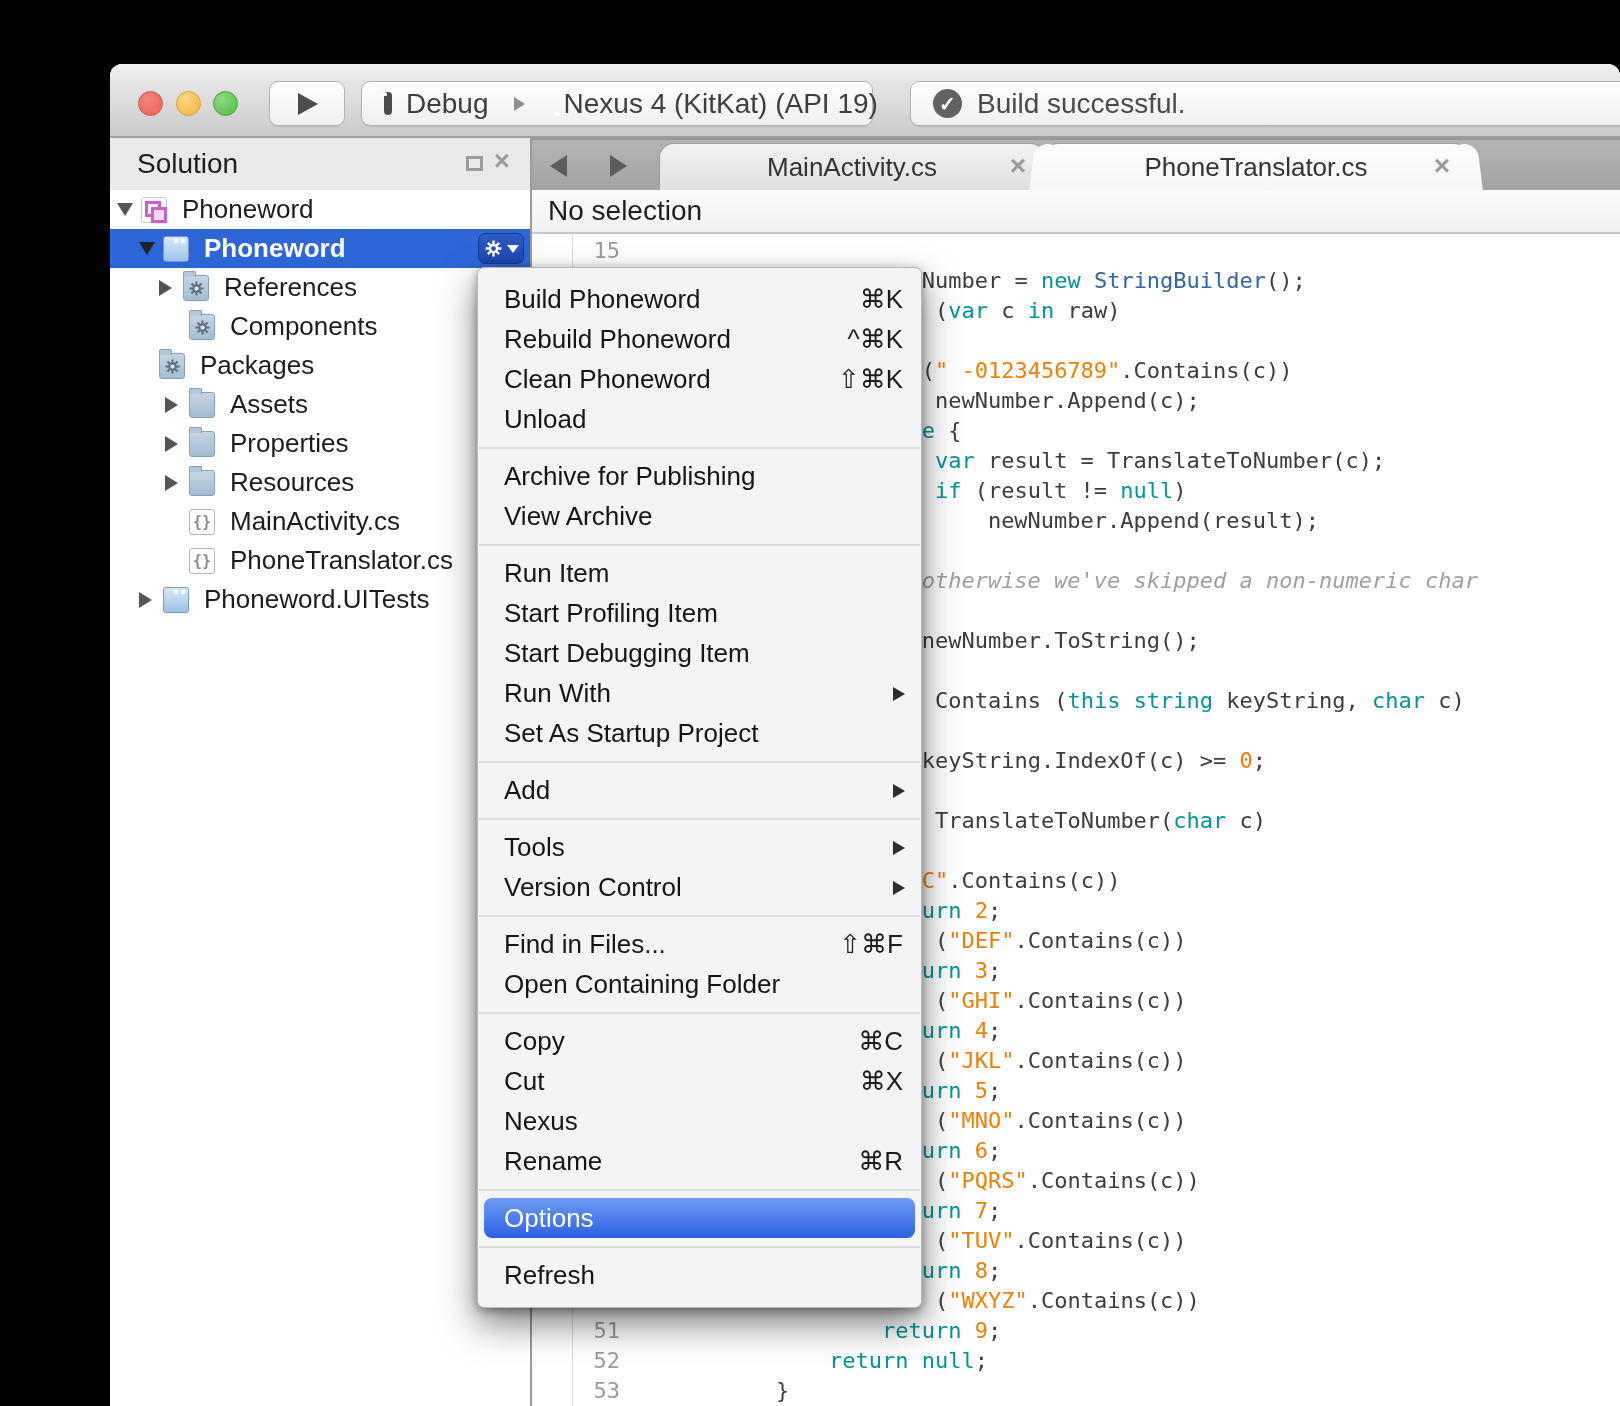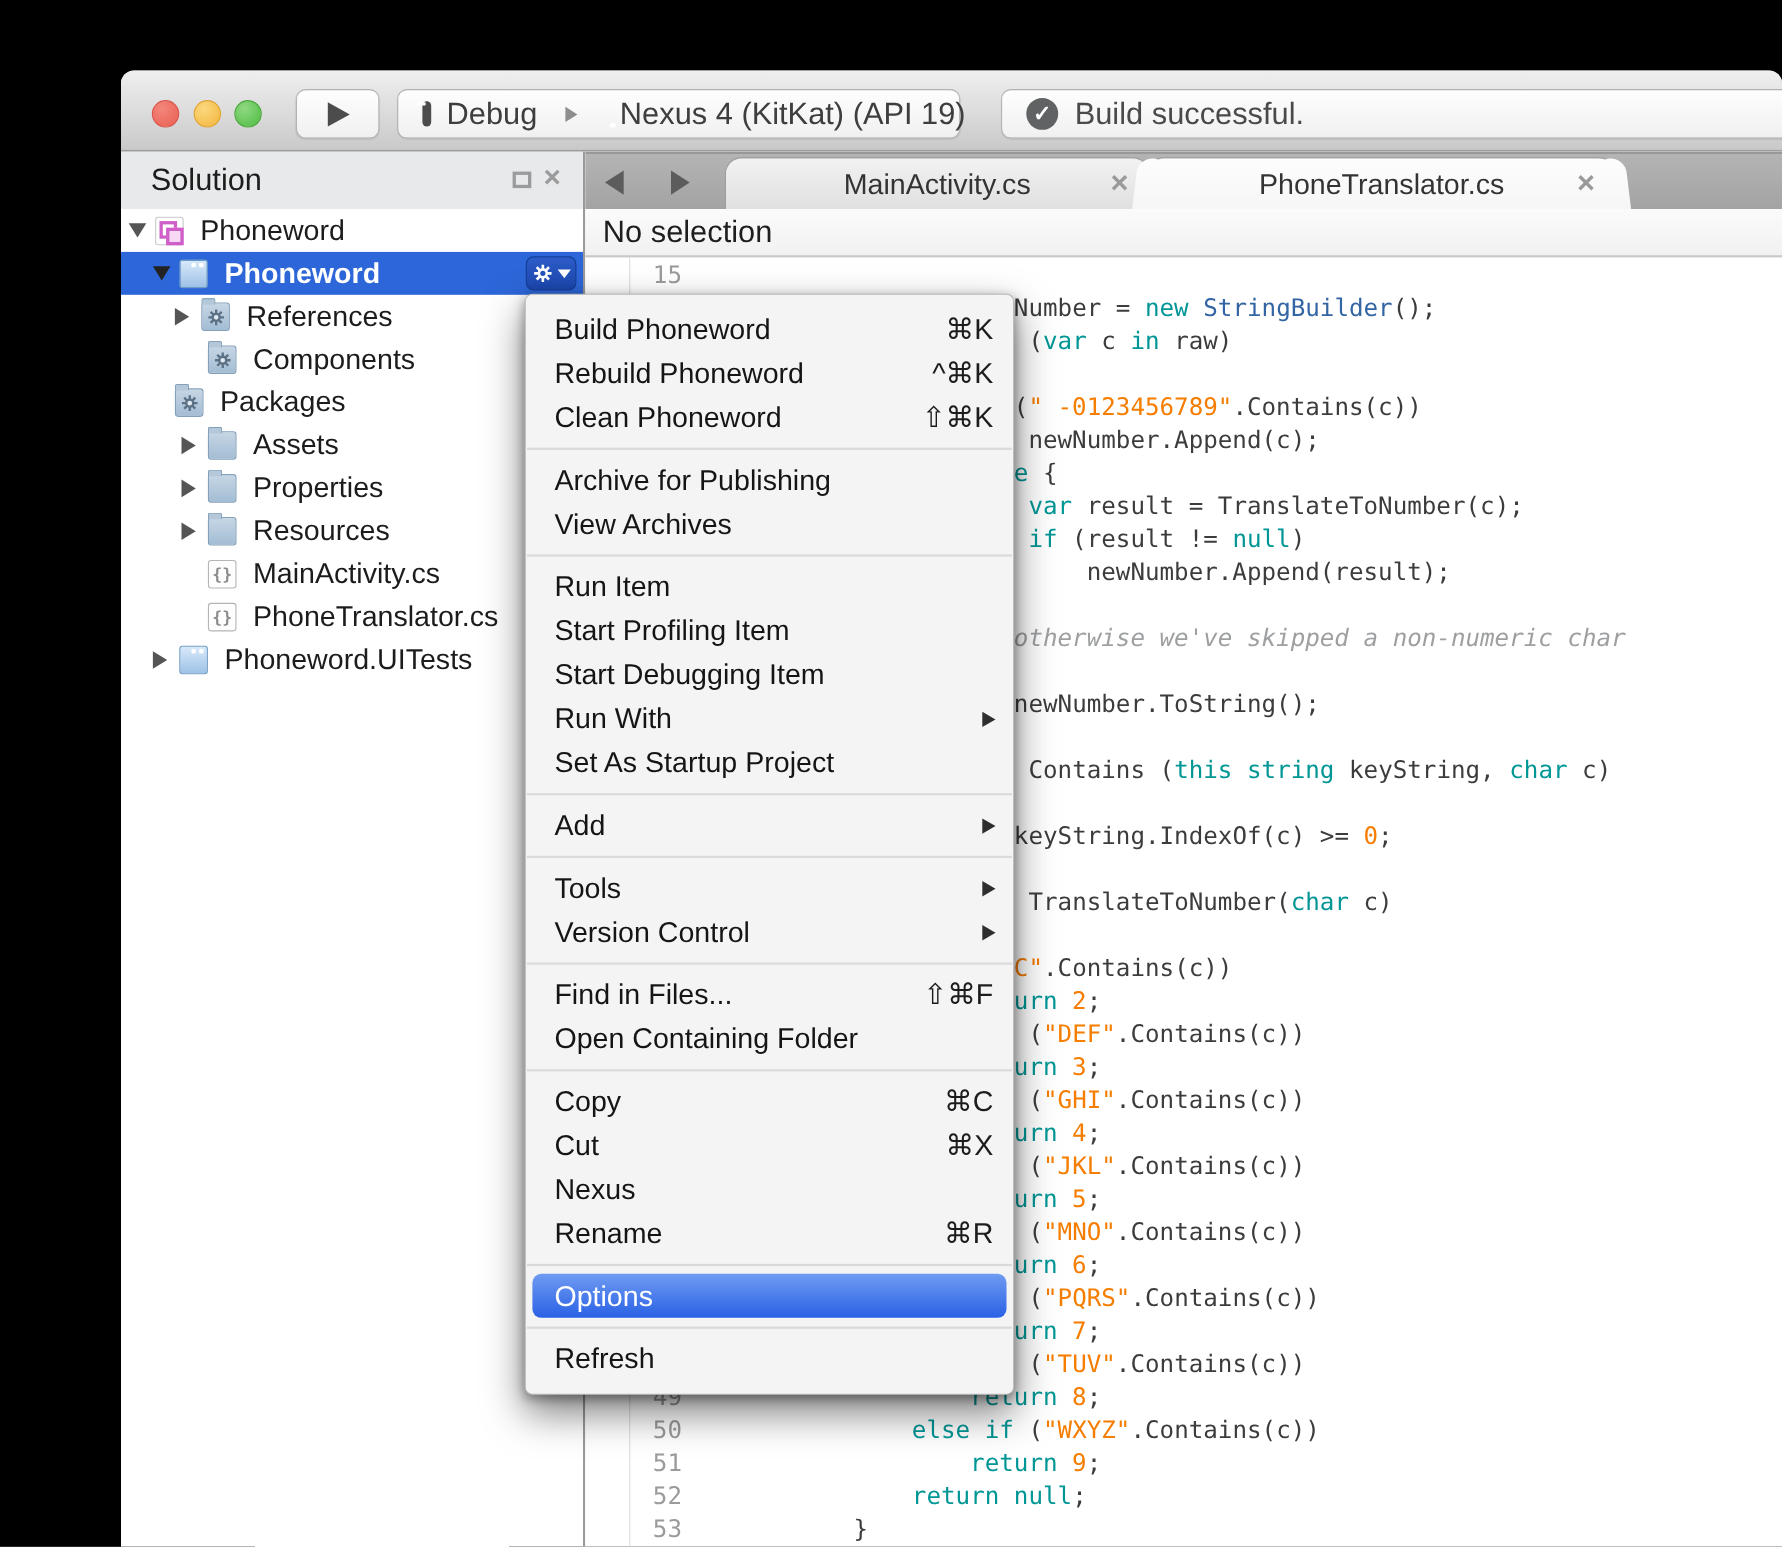--- a/index.html
+++ b/index.html
@@ -317,26 +317,29 @@
         <span class="msc">⌘K</span>
       </div>
       <div class="mi">
         <span class="mlabel">Rebuild Phoneword</span>
         <span class="msc">^⌘K</span>
       </div>
       <div class="mi">
         <span class="mlabel">Clean Phoneword</span>
         <span class="msc">⇧⌘K</span>
       </div>
+      <div class="mi">
+        <span class="mlabel">Unload</span>
+      </div>
       <div class="msep"></div>
       <div class="mi">
         <span class="mlabel">Archive for Publishing</span>
       </div>
       <div class="mi">
-        <span class="mlabel">View Archives</span>
+        <span class="mlabel">View Archive</span>
       </div>
       <div class="msep"></div>
       <div class="mi">
         <span class="mlabel">Run Item</span>
       </div>
       <div class="mi">
         <span class="mlabel">Start Profiling Item</span>
       </div>
       <div class="mi">
         <span class="mlabel">Start Debugging Item</span>

